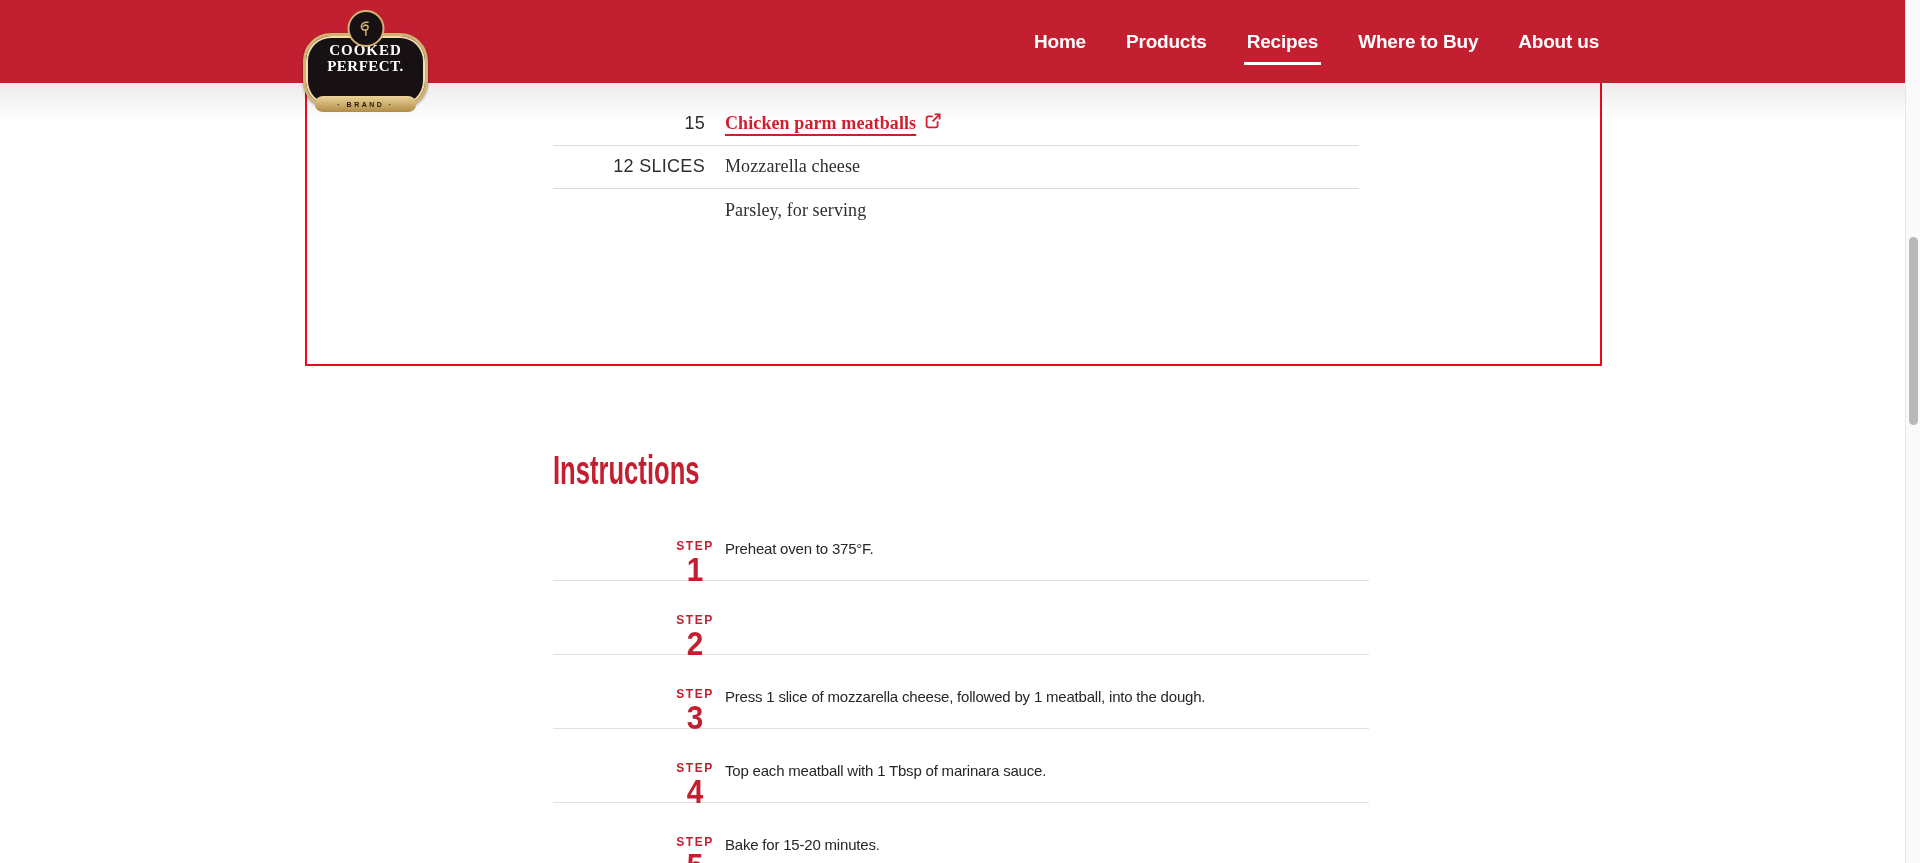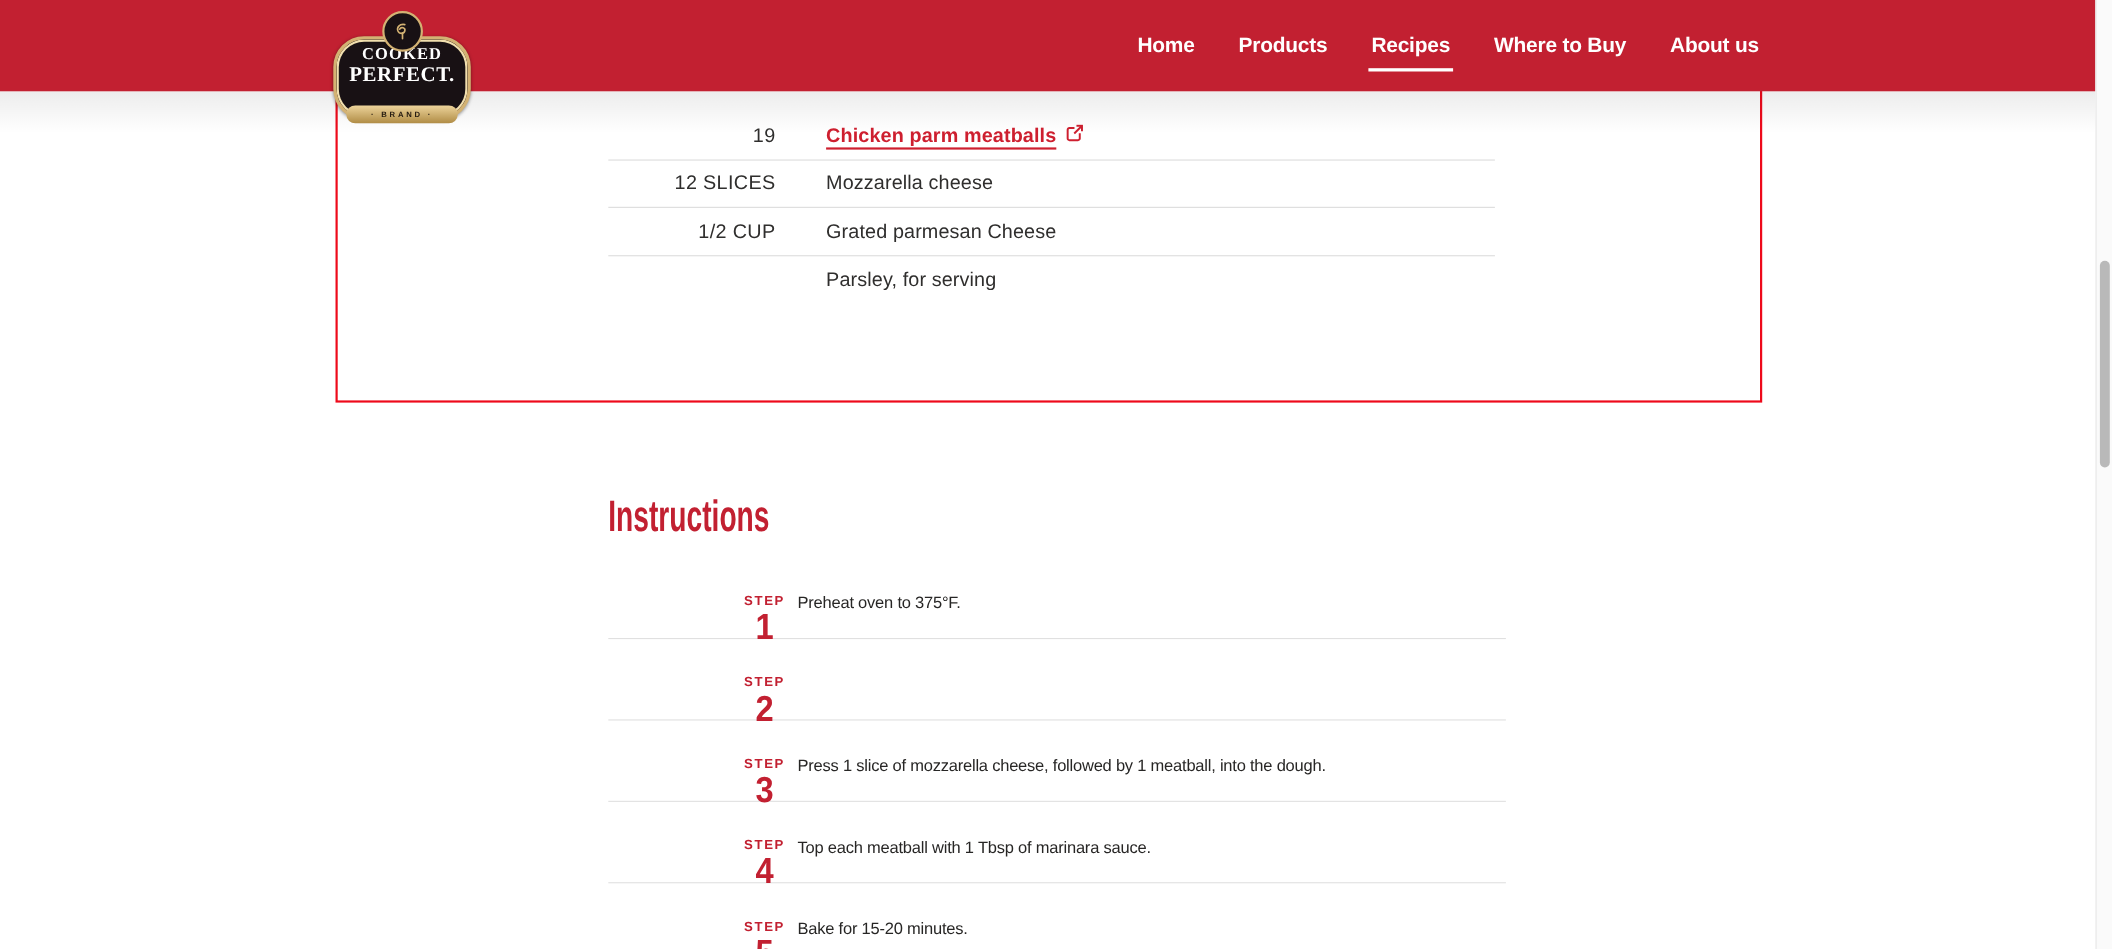--- a/index.html
+++ b/index.html
@@ -28,36 +28,36 @@
                 box-shadow:inset 0 0 0 2px #f1dfae, 0 1px 3px rgba(0,0,0,0.4); }
   .logo-circle { position:absolute; top:0; left:50%; transform:translateX(-50%);
                  width:37px; height:37px; border-radius:50%; background:#181114;
                  border:2px solid #d3b273; z-index:2;
                  display:flex; align-items:center; justify-content:center; }
   .logo-word-top { position:absolute; top:32px; width:100%; text-align:center;
                    font-family:"Liberation Serif", serif; font-weight:700; color:#ffffff;
                    font-size:15px; letter-spacing:1px; }
   .logo-word-bottom { position:absolute; top:48px; width:100%; text-align:center;
                       font-family:"Liberation Serif", serif; font-weight:700; color:#ffffff;
-                      font-size:19px; letter-spacing:0.5px; }
+                      font-size:15px; letter-spacing:0.5px; }
   .logo-band { position:absolute; bottom:0; left:12px; right:12px; height:16px;
                background:linear-gradient(#ecd39a, #b08c45); border-radius:8px / 7px;
                display:flex; align-items:center; justify-content:center; z-index:2;
                font-size:7px; font-weight:700; color:#241a10; letter-spacing:2.5px; }
 
   
   .ingredients-card { position:absolute; left:305px; top:20px; width:1297px; height:346px;
                       border:2px solid #ee0a1b; background:#ffffff; z-index:1; }
   .ingredients-table { position:absolute; left:246px; top:80px; width:806px; }
   .ingredient-row { display:flex; align-items:center; height:43.5px;
                     border-bottom:1px solid #dcdcdc; }
   .ingredient-row:last-child { border-bottom:none; }
   .ingredient-qty { width:152px; text-align:right; font-size:18px; color:#2f2e2d;
                     letter-spacing:0.3px; white-space:nowrap; }
-  .ingredient-name { margin-left:46px; font-size:18px; color:#2f2e2d; letter-spacing:0.1px; }
+  .ingredient-name { margin-left:20px; font-size:18px; color:#2f2e2d; letter-spacing:0.1px;font-family:Liberation Serif, serif; }
   .ingredient-link { color:#ce1f2f; font-weight:700; cursor:pointer;
                      text-decoration:underline; text-decoration-thickness:2px;
                      text-underline-offset:5px; display:inline-flex; align-items:center; }
   .ext-icon { margin-left:9px; display:inline-block; }
 
   
   .instructions-title { position:absolute; left:553px; top:450px;
                         font-size:40px; line-height:1; font-weight:700; color:#c22031;
                         transform:scaleX(0.64); transform-origin:left top; white-space:nowrap; }
   .steps { position:absolute; left:553px; top:507px; width:816px; }
@@ -111,45 +111,41 @@
   </div>
   <div class="logo-word-top">COOKED</div>
   <div class="logo-word-bottom">PERFECT.</div>
   <div class="logo-band">· BRAND ·</div>
 </div>
 
 <div class="ingredients-card">
   <div class="ingredients-table">
 
     <div class="ingredient-row">
-      <div class="ingredient-qty">19</div>
+      <div class="ingredient-qty">15</div>
       <div class="ingredient-name">
         <span class="ingredient-link">
           <span>Chicken parm meatballs</span>
           <span class="ext-icon">
             <svg width="16" height="16" viewBox="0 0 16 16" fill="none">
               <path d="M12.6 8.2v4.6a1.6 1.6 0 0 1-1.6 1.6H3.2a1.6 1.6 0 0 1-1.6-1.6V5a1.6 1.6 0 0 1 1.6-1.6h4.6" stroke="#ce1f2f" stroke-width="1.8"></path>
               <path d="M9.6 1.4h5v5" stroke="#ce1f2f" stroke-width="1.8"></path>
               <path d="M14.2 1.8 7.6 8.4" stroke="#ce1f2f" stroke-width="1.8"></path>
             </svg>
           </span>
         </span>
       </div>
     </div>
 
 
     <div class="ingredient-row">
       <div class="ingredient-qty">12 SLICES</div>
       <div class="ingredient-name">Mozzarella cheese</div>
     </div>
 
-    <div class="ingredient-row">
-      <div class="ingredient-qty">1/2 CUP</div>
-      <div class="ingredient-name">Grated parmesan Cheese</div>
-    </div>
 
 
     <div class="ingredient-row">
       <div class="ingredient-qty"></div>
       <div class="ingredient-name">Parsley, for serving</div>
     </div>
 
   </div>
 </div>
 

